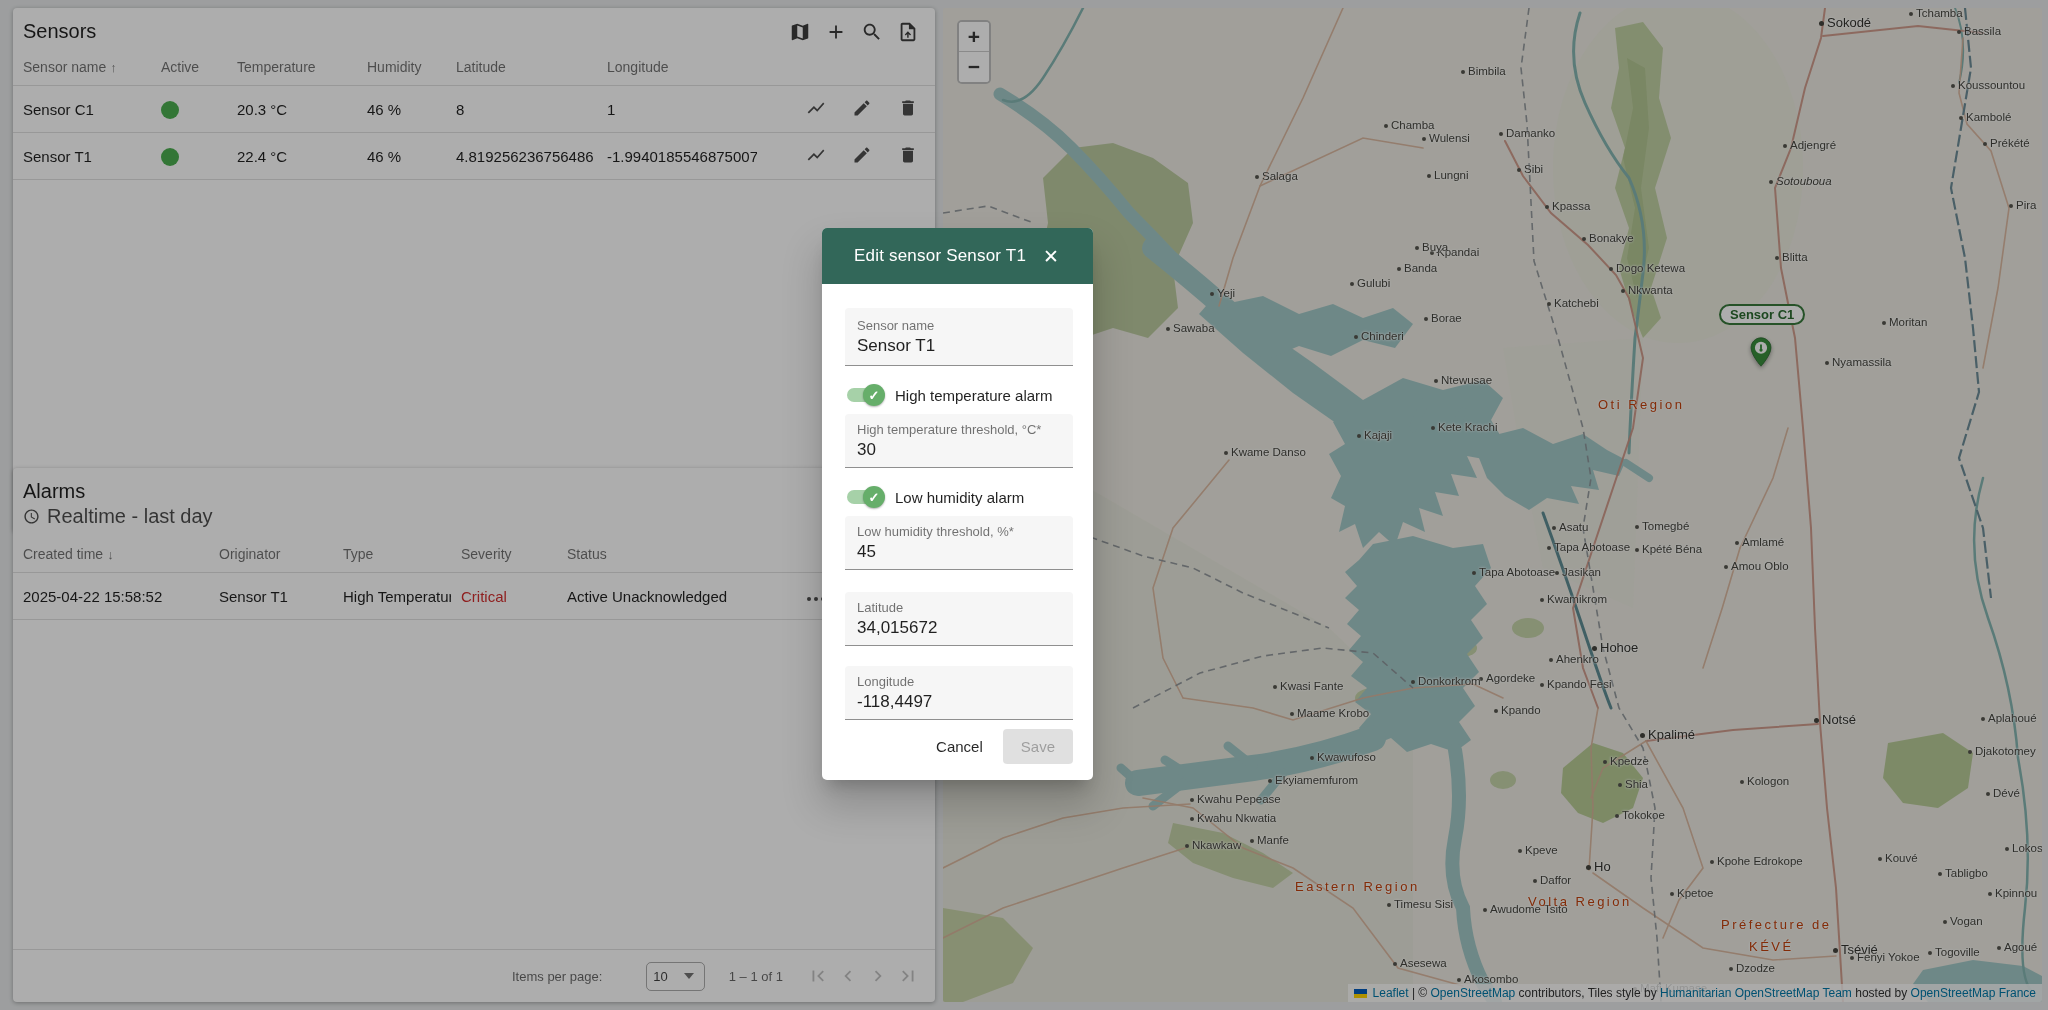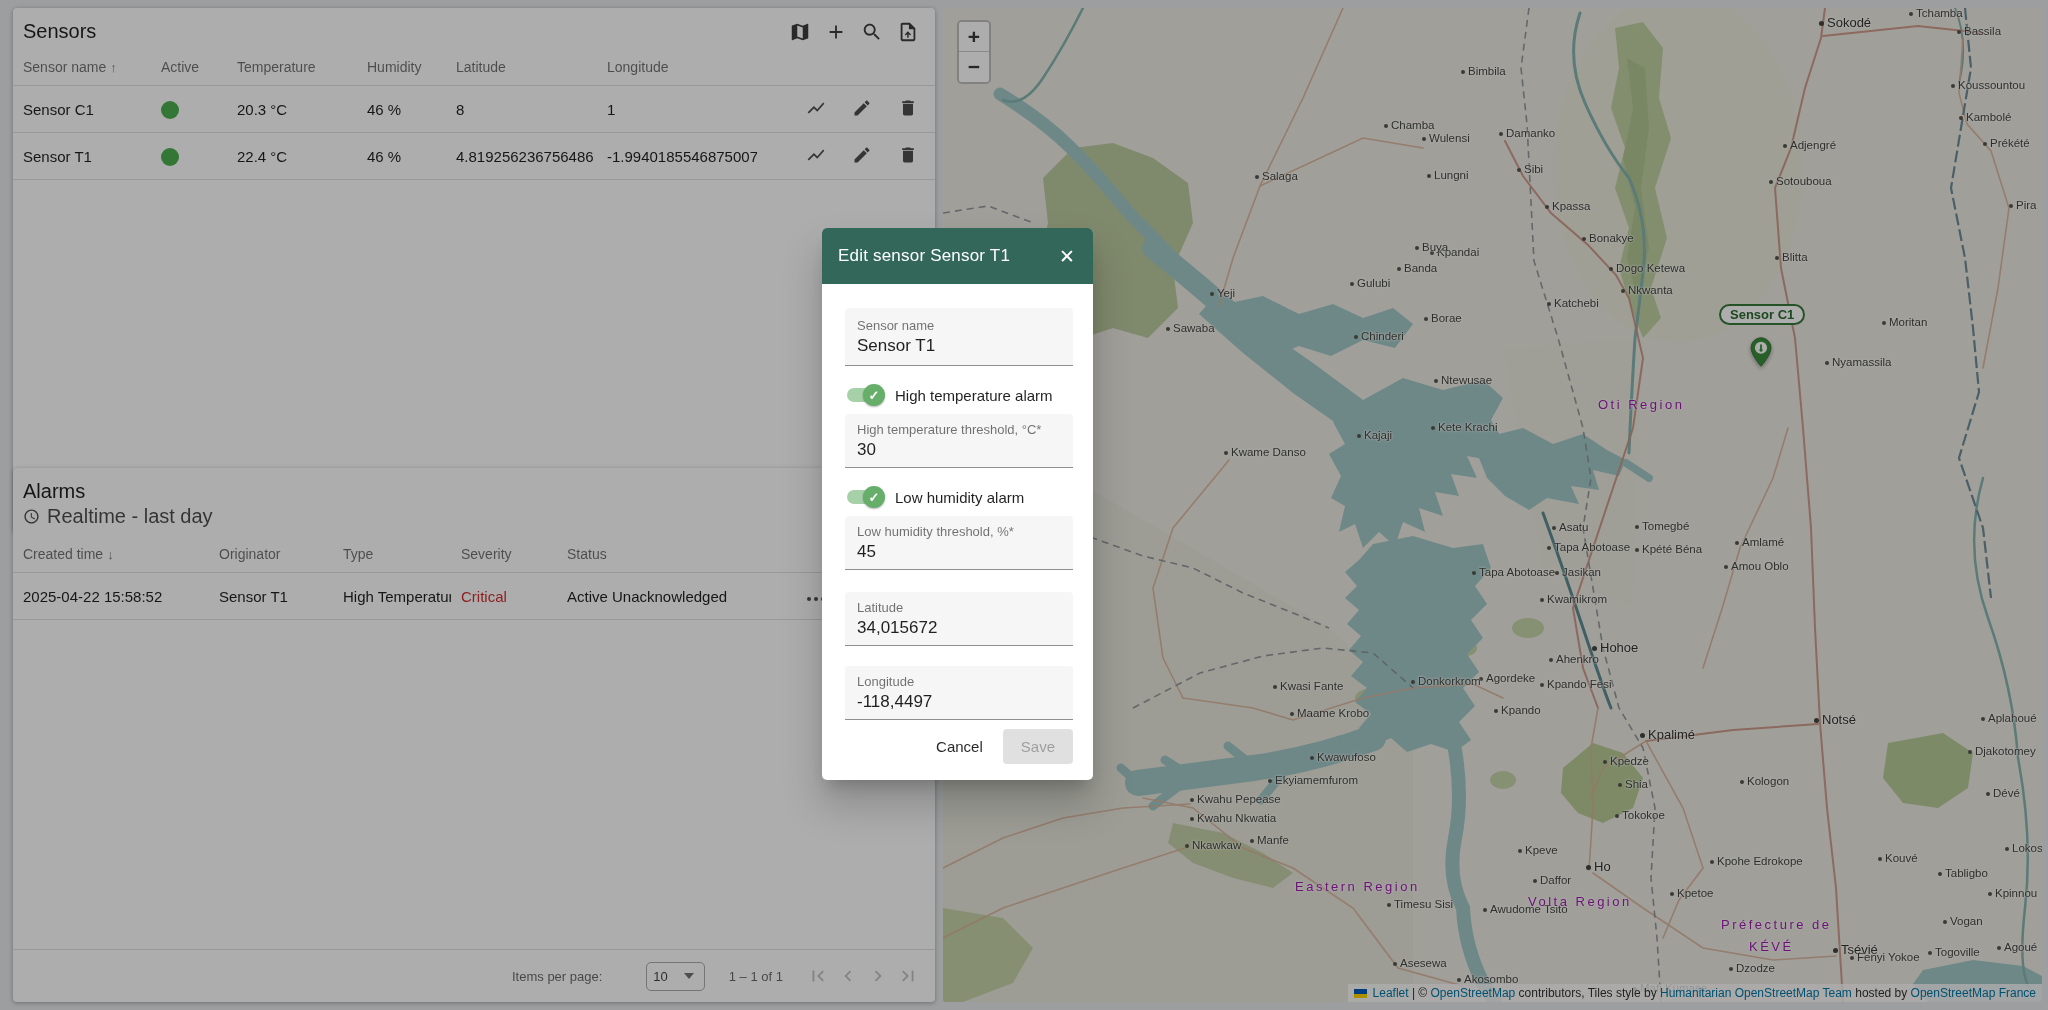--- a/index.html
+++ b/index.html
@@ -43,42 +43,42 @@
   #map-panel{position:absolute;left:943px;top:8px;width:1099px;height:994px;background:#edebe3;
              overflow:hidden;border-radius:2px;}
   #map-svg{position:absolute;left:0;top:0;}
   .ml{position:absolute;font-size:11.5px;color:#45453e;white-space:nowrap;
       text-shadow:0 0 2px #fff,0 0 3px #fff;}
   .ml.t::before{content:"";display:inline-block;width:4px;height:4px;border-radius:50%;
       background:#55554e;margin-right:3px;vertical-align:1px;}
   .ml.tl{font-size:13px;color:#33332e;}
   .ml.tl::before{content:"";display:inline-block;width:5px;height:5px;border-radius:50%;
       background:#44443e;margin-right:3px;vertical-align:1px;}
-  .ml.r{color:#a21caf;letter-spacing:2.5px;font-size:13px;}
+  .ml.r{color:#c2410c;letter-spacing:2.5px;font-size:13px;}
   #zoom-ctl{position:absolute;left:14px;top:12px;width:30px;border:2px solid rgba(0,0,0,.25);
             border-radius:5px;overflow:hidden;background:#fff;}
   #zoom-ctl button{display:block;width:30px;height:30px;background:#fff;border:none;cursor:pointer;
             font-size:21px;font-weight:700;color:#3a3a3a;line-height:26px;padding:0;}
   #zoom-ctl button:first-child{border-bottom:1px solid #ccc;}
   #marker{position:absolute;left:801px;top:322px;width:34px;height:44px;}
   #marker svg{width:34px;height:44px;filter:drop-shadow(0 2px 2px rgba(0,0,0,.35));}
   #marker-label{position:absolute;left:776px;top:296px;background:#fff;border:2px solid #38793c;
             border-radius:11px;padding:1px 9px;font-size:13px;font-weight:700;color:#2c6b30;}
   #attribution{position:absolute;right:0;bottom:0;background:rgba(255,255,255,.8);
             padding:2px 6px;font-size:12px;color:#333;white-space:nowrap;}
   #attribution a{color:#0078a8;text-decoration:none;cursor:pointer;}
   .ua-flag{display:inline-block;width:13px;height:9px;vertical-align:-1px;margin-right:2px;
             background:linear-gradient(#005bbb 50%,#ffd500 50%);}
   
   #backdrop{position:absolute;left:0;top:0;width:2048px;height:1010px;background:rgba(0,0,0,.32);z-index:50;}
   #dialog{position:absolute;left:822px;top:228px;width:271px;height:552px;z-index:60;background:#fff;
           border-radius:5px;box-shadow:0 11px 15px -7px rgba(0,0,0,.2),0 24px 38px 3px rgba(0,0,0,.18);
           display:flex;flex-direction:column;}
   .dlg-head{height:56px;flex:0 0 56px;background:#326759;border-radius:5px 5px 0 0;color:#fff;
-          display:flex;align-items:center;padding:0 16px;}
+          display:flex;align-items:center;padding:0 32px;}
   .dlg-title{font-size:17px;font-weight:500;letter-spacing:.2px;}
   .dlg-close{margin-left:auto;background:none;border:none;color:#fff;font-size:19px;cursor:pointer;padding:2px;}
   .dlg-body{padding:24px 20px 10px 23px;display:flex;flex-direction:column;flex:1;}
   .fld{background:#f6f6f6;border-bottom:1px solid rgba(0,0,0,.42);border-radius:4px 4px 0 0;
        padding:8px 12px 7px;}
   .fld .lab{font-size:13px;color:rgba(0,0,0,.55);}
   .fld .val{font-size:17px;color:rgba(0,0,0,.87);margin-top:3px;}
   .toggle-row{display:flex;align-items:center;gap:10px;margin:18px 0 6px 0;}
   .toggle-label{font-size:15px;color:rgba(0,0,0,.87);}
   .switch{position:relative;width:40px;height:22px;flex:0 0 40px;cursor:pointer;}
@@ -374,21 +374,21 @@
       <span class="ml t" style="left: 1008px; top: 71px;">Koussountou</span>
 
       <span class="ml t" style="left: 1016px; top: 103px;">Kambolé</span>
 
       <span class="ml t" style="left: 1040px; top: 129px;">Prékété</span>
 
       <span class="ml t" style="left: 1066px; top: 191px;">Pira</span>
 
       <span class="ml t" style="left: 840px; top: 131px;">Adjengré</span>
 
-      <span class="ml t" style="left: 826px; top: 167px;">Sotouboua</span>
+      <span class="ml t" style="left: 826px; top: 167px; font-style: italic;">Sotouboua</span>
 
       <span class="ml t" style="left: 832px; top: 243px;">Blitta</span>
 
       <span class="ml t" style="left: 518px; top: 57px;">Bimbila</span>
 
       <span class="ml t" style="left: 556px; top: 119px;">Damanko</span>
 
       <span class="ml t" style="left: 574px; top: 155px;">Sibi</span>
 
       <span class="ml t" style="left: 602px; top: 192px;">Kpassa</span>

